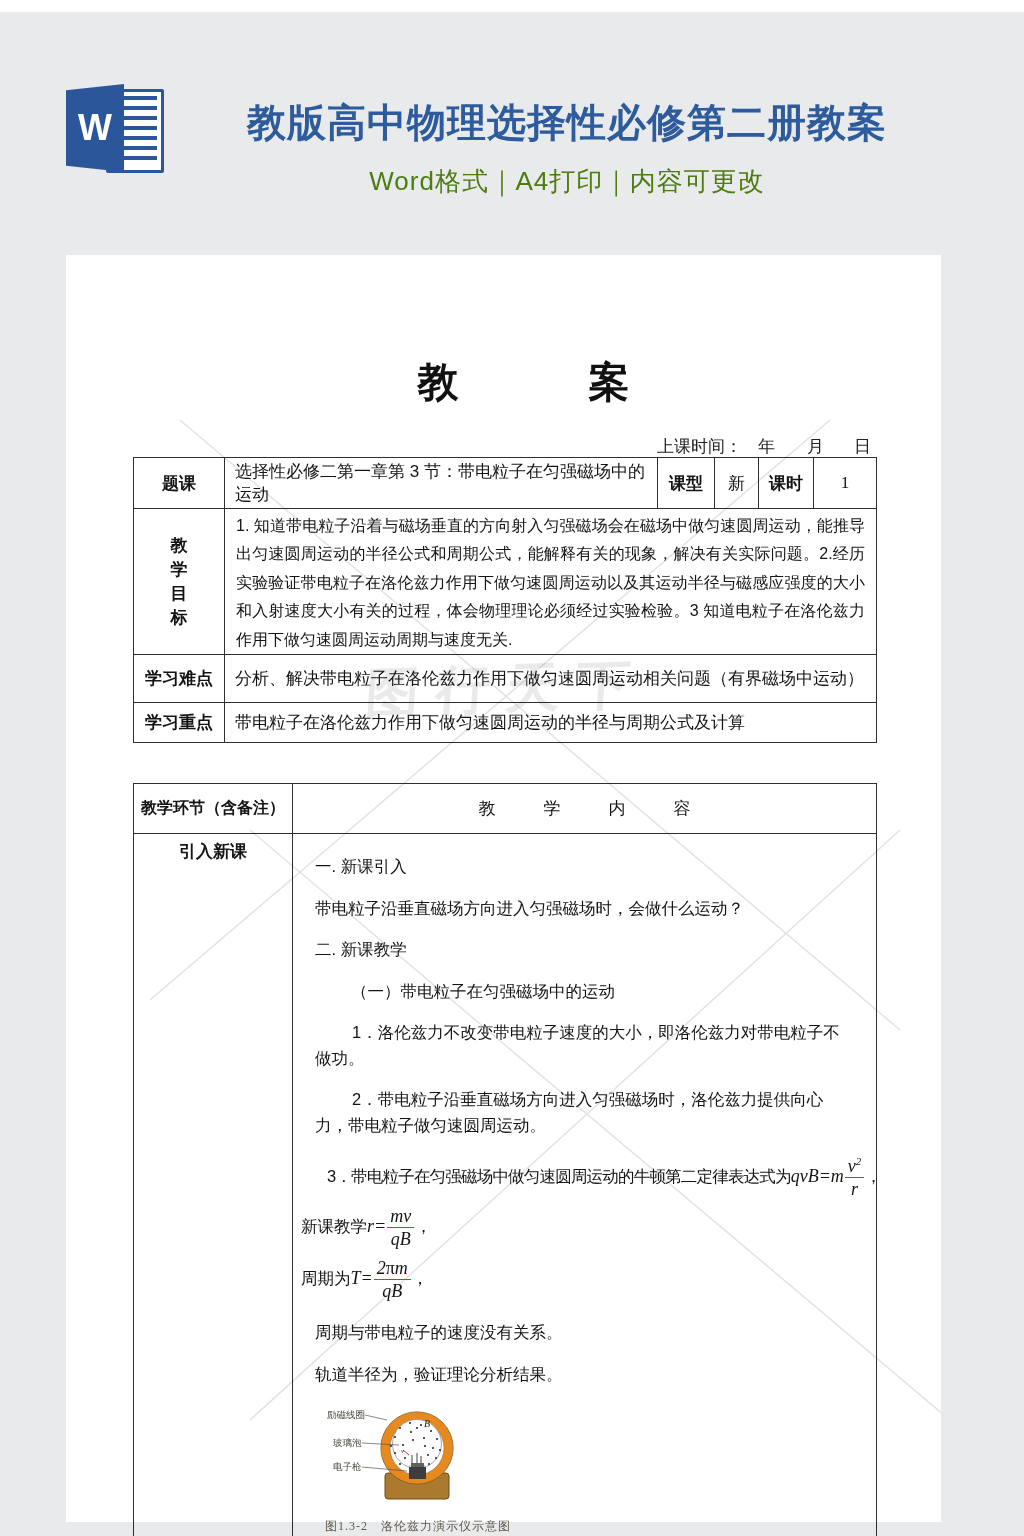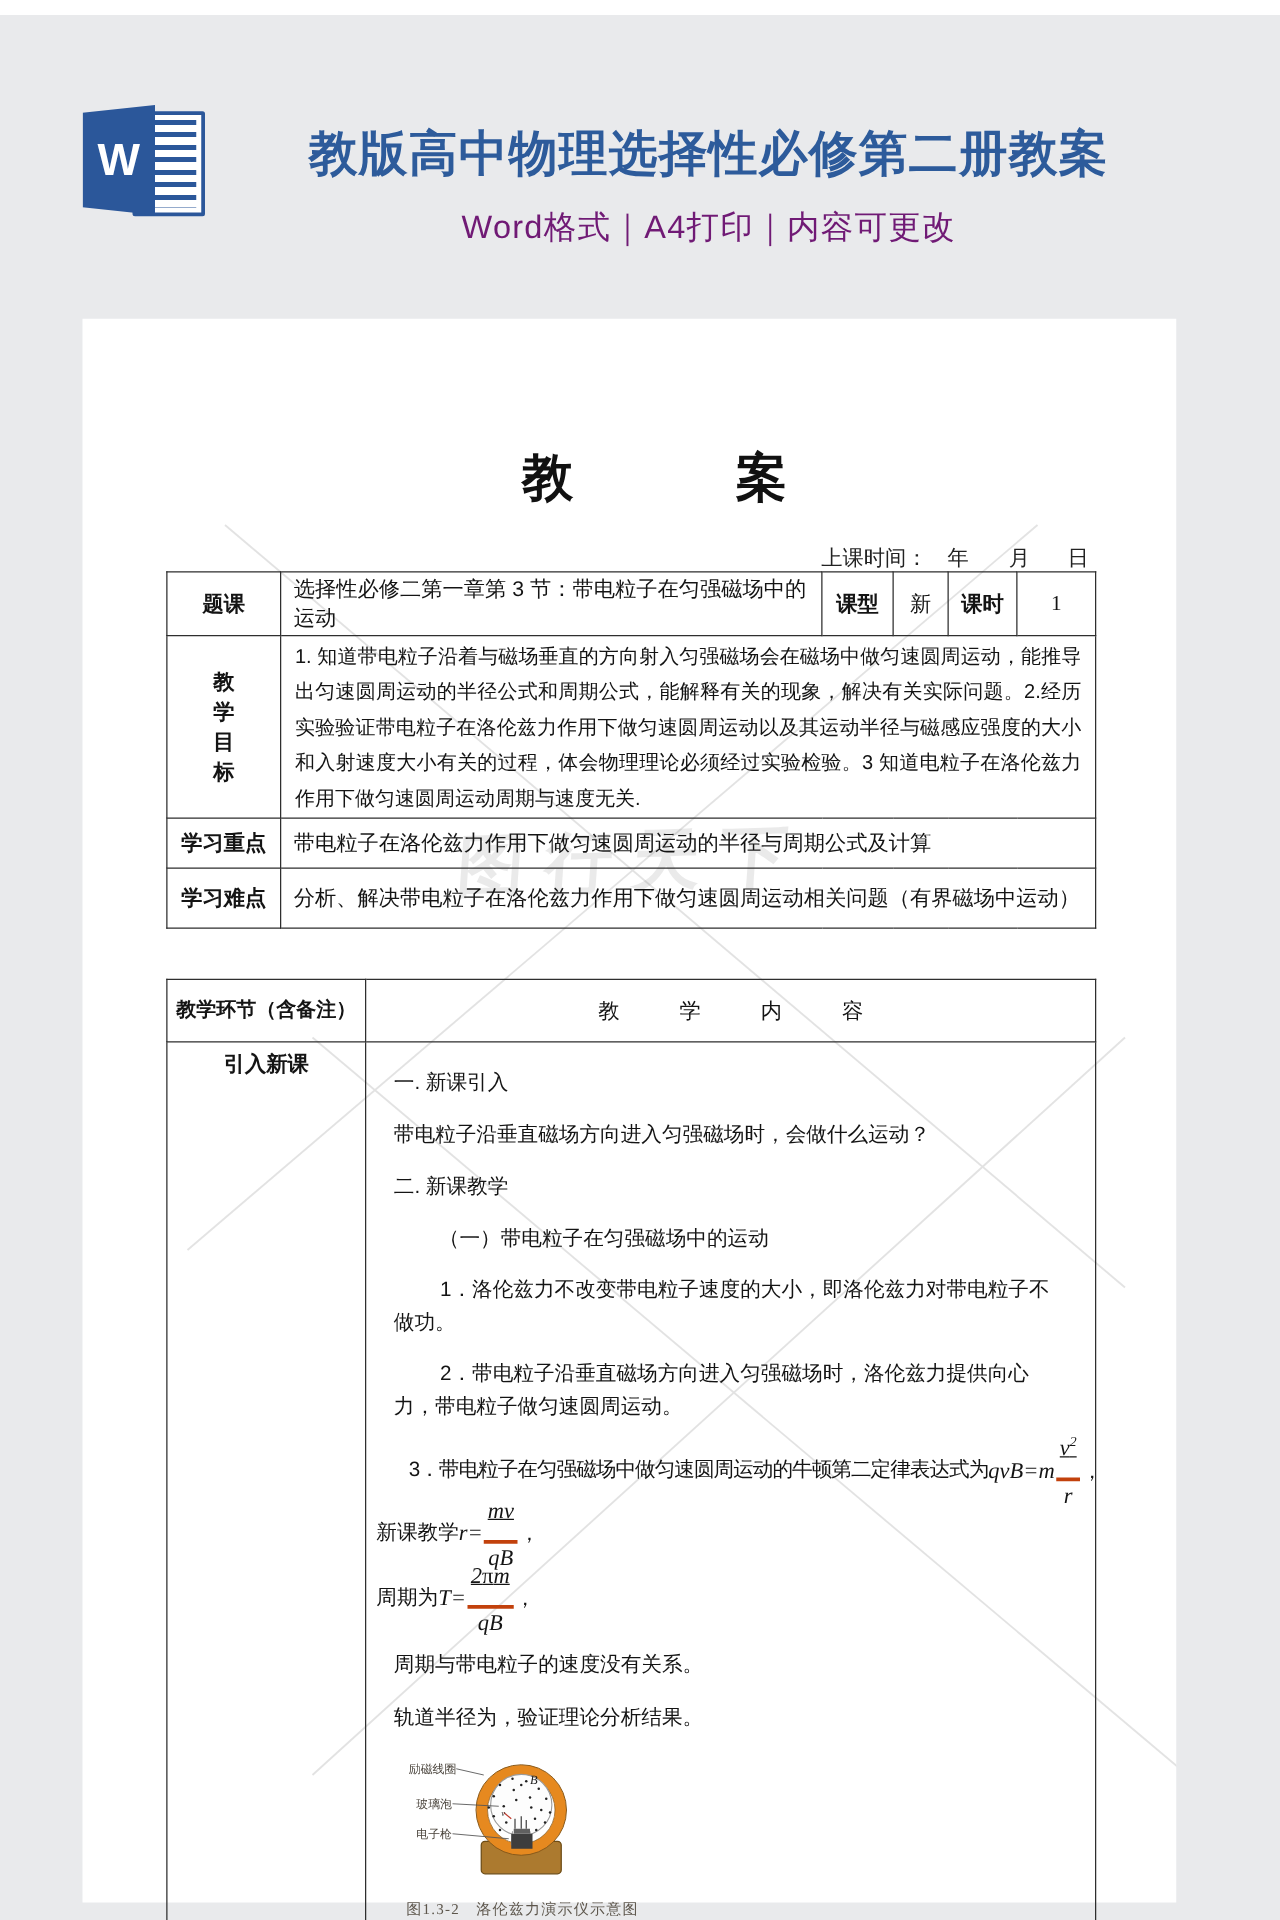--- a/index.html
+++ b/index.html
@@ -9,21 +9,21 @@
   
   .word-icon{position:absolute;left:66px;top:84px;width:96px;height:88px;}
   .word-icon .doc{position:absolute;left:40px;top:5px;width:52px;height:78px;background:#fff;border:3px solid #2b579a;border-radius:2px;}
   .word-icon .doc::after{content:"";position:absolute;left:4px;right:4px;top:4px;bottom:4px;
     background:repeating-linear-gradient(#2b579a 0 4px,transparent 4px 10px);}
   .word-icon .panel{position:absolute;left:0;top:0;width:58px;height:88px;background:#2b579a;
     clip-path:polygon(0 7%,100% 0,100% 100%,0 93%);display:flex;align-items:center;justify-content:center;}
   .word-icon .panel span{color:#fff;font-weight:700;font-size:36px;font-family:"Liberation Sans",sans-serif;}
   .header-text{position:absolute;left:110px;right:0;top:96px;text-align:center;}
   .h-title{font-size:39px;font-weight:700;color:#2d5b9b;letter-spacing:1px;}
-  .h-sub{margin-top:14px;font-size:26px;color:#701a75;letter-spacing:1px;}
+  .h-sub{margin-top:14px;font-size:26px;color:#4d7c0f;letter-spacing:1px;}
 
   
   .sheet{position:absolute;left:66px;top:255px;width:875px;height:1267px;background:#ffffff;}
   .diag{position:absolute;left:0;top:0;pointer-events:none;}
   .wm-text{position:absolute;left:300px;top:398px;font-size:54px;letter-spacing:16px;font-weight:700;
     font-family:"Liberation Serif",serif;color:rgba(90,90,90,0.13);transform:skewX(-6deg) rotate(-2deg);white-space:nowrap;}
 
   .doc-title{position:absolute;left:0;width:100%;top:100px;margin:0;display:flex;justify-content:center;gap:130px;
     transform:translateX(20px);font-family:"Liberation Serif",serif;font-weight:700;font-size:41px;color:#111;}
   .class-time{position:absolute;left:591px;top:180px;font-size:17px;font-family:"Liberation Serif",serif;color:#222;}
@@ -46,21 +46,21 @@
   .content{padding:4px 4px 0 6px;font-size:16.5px;line-height:25.5px;}
   .content p{margin:16px;}
   .ind2{text-indent:36px;}
   .ind25{text-indent:37px;}
   .fline{display:flex;align-items:center;height:50px;margin:2px 0;}
   .fline .cn{white-space:nowrap;}
   .f1{height:46px;margin-top:8px;letter-spacing:-0.8px;padding-left:28px;}
   .f23{padding-left:2px;}
   .fx{font-family:"Liberation Serif",serif;font-style:italic;font-size:18px;letter-spacing:0;white-space:nowrap;}
   .frac{display:inline-flex;flex-direction:column;align-items:center;vertical-align:middle;line-height:1;margin:0 1px;}
-  .frac .num{border-bottom:3px solid #c2410c;padding:0 3px 15px 3px;text-decoration:underline;}
+  .frac .num{border-bottom:1px solid #c2410c;padding:0 3px 2px 3px;}
   .frac .den{padding-top:2px;}
   .frac sup{font-size:11px;font-style:italic;}
   .upright{font-style:normal;}
   .comma{font-family:"Liberation Serif",serif;}
 
   .figure-block{margin-top:8px;margin-left:26px;}
   .fig-caption{font-size:12px;color:#5d564c;margin-top:3px;font-family:"Liberation Serif",serif;letter-spacing:1px;}
   .p-last{margin-top:22px;}
 
   .page-footer{position:absolute;left:0;width:100%;top:1156px;text-align:center;
@@ -121,27 +121,27 @@
       <td style="text-align:center;font-family:'Liberation Serif',serif">新</td>
       <td class="hd">课时</td>
       <td style="text-align:center;font-family:'Liberation Serif',serif">1</td>
     </tr>
     <tr style="height:142px">
       <td>
             <div class="v-text">教学目标</div>
           </td>
       <td colspan="5" class="obj" style="vertical-align:top">1. 知道带电粒子沿着与磁场垂直的方向射入匀强磁场会在磁场中做匀速圆周运动，能推导出匀速圆周运动的半径公式和周期公式，能解释有关的现象，解决有关实际问题。2.经历实验验证带电粒子在洛伦兹力作用下做匀速圆周运动以及其运动半径与磁感应强度的大小和入射速度大小有关的过程，体会物理理论必须经过实验检验。3 知道电粒子在洛伦兹力作用下做匀速圆周运动周期与速度无关.</td>
     </tr>
+    <tr style="height:48px">
+      <td class="hd">学习难点</td>
+      <td colspan="5" class="cell-pad">分析、解决带电粒子在洛伦兹力作用下做匀速圆周运动相关问题（有界磁场中运动）</td>
+    </tr>
     <tr style="height:40px">
       <td class="hd">学习重点</td>
       <td colspan="5" class="cell-pad">带电粒子在洛伦兹力作用下做匀速圆周运动的半径与周期公式及计算</td>
-    </tr>
-    <tr style="height:48px">
-      <td class="hd">学习难点</td>
-      <td colspan="5" class="cell-pad">分析、解决带电粒子在洛伦兹力作用下做匀速圆周运动相关问题（有界磁场中运动）</td>
     </tr>
   </tbody>
     </table>
 
   <table class="t-bottom">
     <colgroup>
         <col style="width:159px">
         <col style="width:584px">
       </colgroup>
     <tbody>

